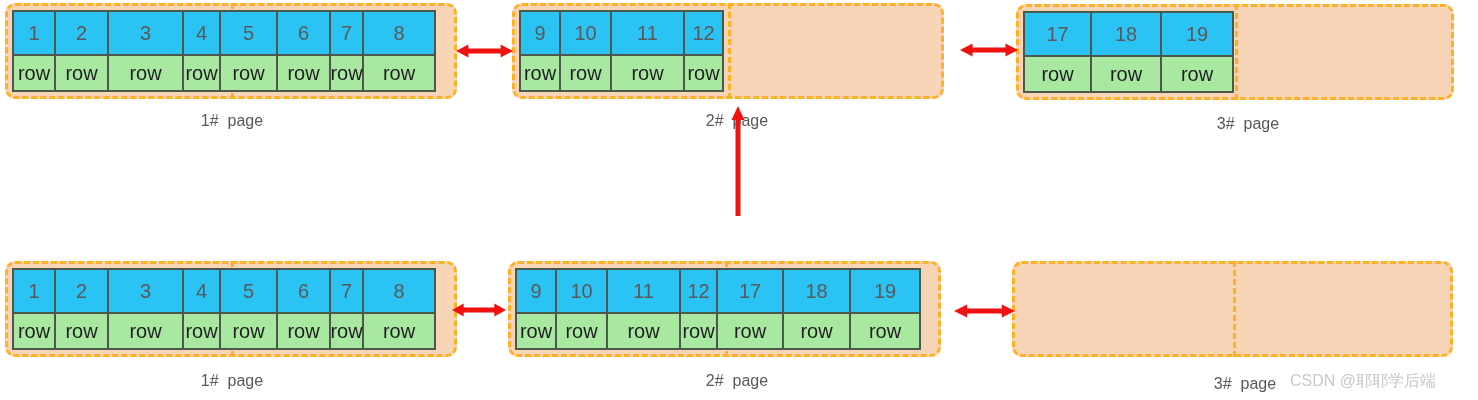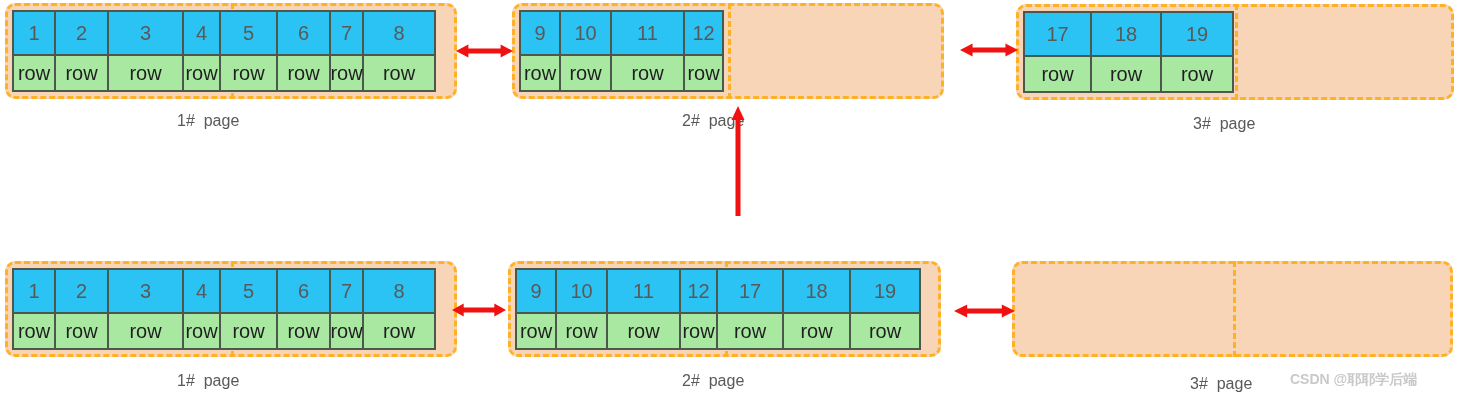--- a/index.html
+++ b/index.html
@@ -75,39 +75,39 @@
     display: flex;
     align-items: center;
     justify-content: center;
     box-sizing: border-box;
   }
 
   
   .page-label {
     position: absolute;
     width: 110px;
+    text-align: center;
     color: var(--label-color, #595959);
     font-size: 16px;
     white-space: pre;
   }
   .lab-t1 { left: 177px;  top: 112px; }
   .lab-t2 { left: 682px;  top: 112px; }
   .lab-t3 { left: 1193px; top: 115px; }
   .lab-b1 { left: 177px;  top: 372px; }
   .lab-b2 { left: 682px;  top: 372px; }
   .lab-b3 { left: 1190px; top: 375px; }
 
   .watermark {
     position: absolute;
     left: 1290px;
     top: 371px;
     color: var(--watermark-color, #c9c9c9);
-    font-size: 14px;
+    font-size: 16px;
     white-space: pre;
-    font-weight: bold;
   }
 
   
   .h-arrow, .v-arrow { position: absolute; z-index: 3; }
   .a-t1 { left: 456px; top: 43px;  width: 57px; height: 16px; }
   .a-t2 { left: 960px; top: 42px;  width: 58px; height: 16px; }
   .a-b1 { left: 452px; top: 302px; width: 54px; height: 16px; }
   .a-b2 { left: 954px; top: 303px; width: 61px; height: 16px; }
   .a-up { left: 730px; top: 106px; width: 16px; height: 110px; }
   .arrow-fill { fill: var(--arrow-color, #f01111); }

